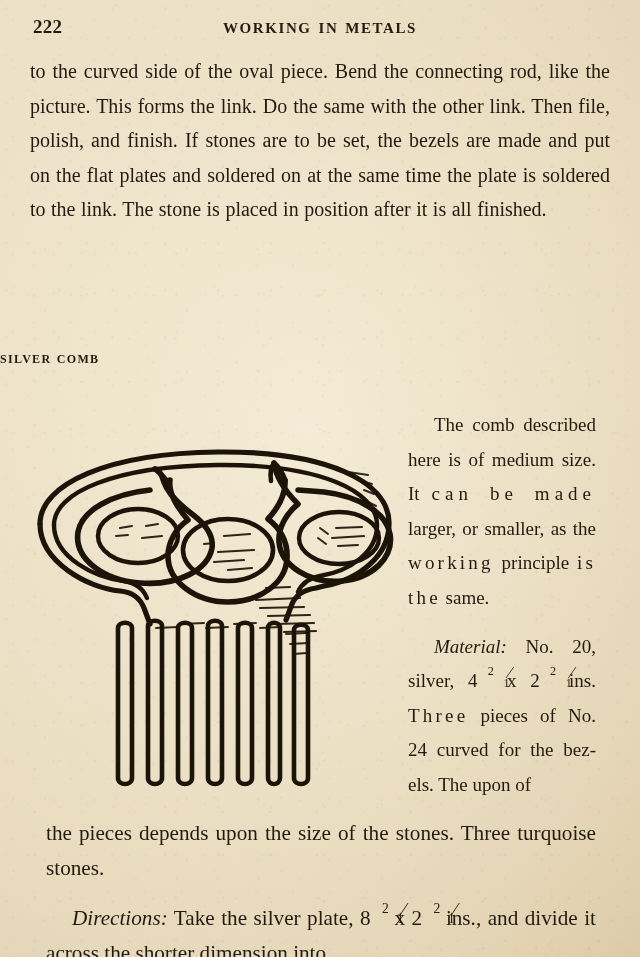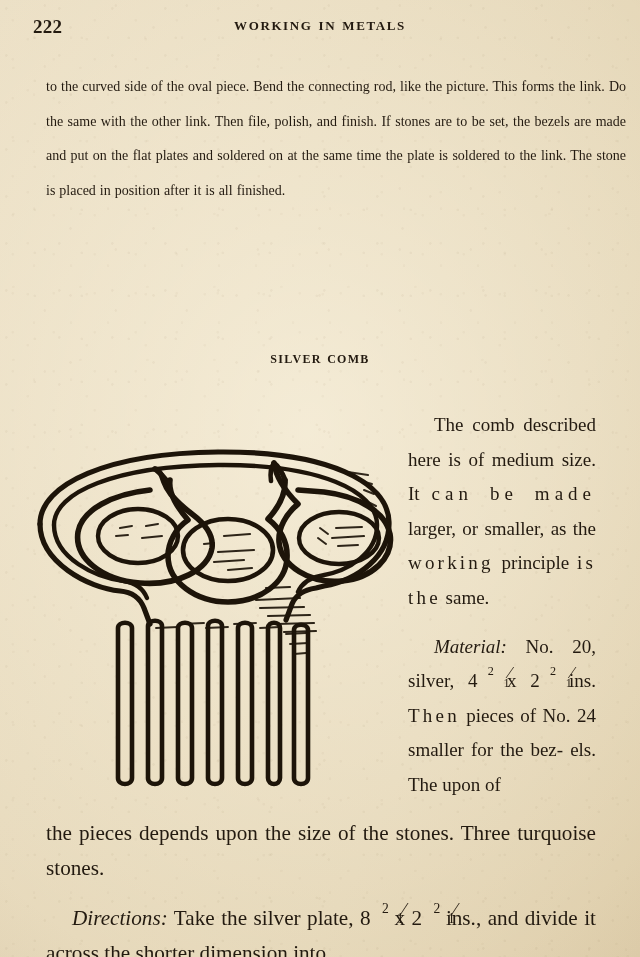--- a/index.html
+++ b/index.html
@@ -55,56 +55,55 @@
     top: 0;
     font-size: 19px;
     font-weight: 700;
     letter-spacing: .2px;
   }
   #runtitle {
     position: absolute;
     left: 0; right: 0;
     top: -2px;
     text-align: center;
-    font-size: 18px;
+    font-size: 21px;
     font-weight: 700;
     letter-spacing: 1.6px;
     
     font-variant: small-caps;
     text-transform: lowercase;
   }
 
   
   #body {
     position: absolute;
     left: 30px;
     top: 54px;
     width: 580px;
   }
 
   p.para {
-    margin: 16px;
-    font-size: 14px;
+    margin: 0;
+    font-size: 20px;
     line-height: 34.6px;
     text-align: justify;
     text-align-last: left;
     -webkit-hyphens: none;
     hyphens: none;
     word-spacing: .5px;
   }
 
   
   #p-intro { width: 580px; }
 
   
   #secthead {
     position: absolute;
     left: 0; right: 0;
     top: 348px;
-    text-align: center;
     font-size: 16.5px;
     font-weight: 700;
     letter-spacing: 1.3px;
     font-variant: small-caps;
     text-transform: lowercase;
   }
 
   
   #wrapblock {
     position: absolute;
@@ -323,23 +322,23 @@
       <span class="sp3">can be made</span>
       <span>larger, or smaller,</span>
       <span>as the </span><span class="sp2">working</span>
       <span>principle </span><span class="sp2">is</span>
       <span class="sp2">the</span>
       <span>same.</span></p>
 
     <p class="indent"><em class="it">Material:</em>
       <span>No.</span>
       <span>20,  silver,  4</span><span class="frac"><span class="n">1</span><span class="s">⁄</span><span class="d">2</span></span><span> x</span>
-      <span>2</span><span class="frac"><span class="n">1</span><span class="s">⁄</span><span class="d">2</span></span><span> ins.  </span><span class="sp2">Then</span>
+      <span>2</span><span class="frac"><span class="n">1</span><span class="s">⁄</span><span class="d">2</span></span><span> ins.  </span><span class="sp2">Three</span>
       <span>pieces  of  No.  24</span>
-      <span>smaller for the bez-</span>
+      <span>curved for the bez-</span>
       <span>els.  The  upon  of</span></p>
   </div>
 
   <div id="tail">
     <p><span>the  pieces  depends  upon  the  size  of  the  stones.</span>
       <span>Three  turquoise  stones.</span></p>
 
     <p class="indent"><em class="it">Directions:</em>
       <span>Take the silver plate, 8</span><span class="frac"><span class="n">1</span><span class="s">⁄</span><span class="d">2</span></span><span> x 2</span><span class="frac"><span class="n">1</span><span class="s">⁄</span><span class="d">2</span></span><span> ins.,</span>
       <span>and  divide  it  across  the  shorter  dimension  into</span></p>

